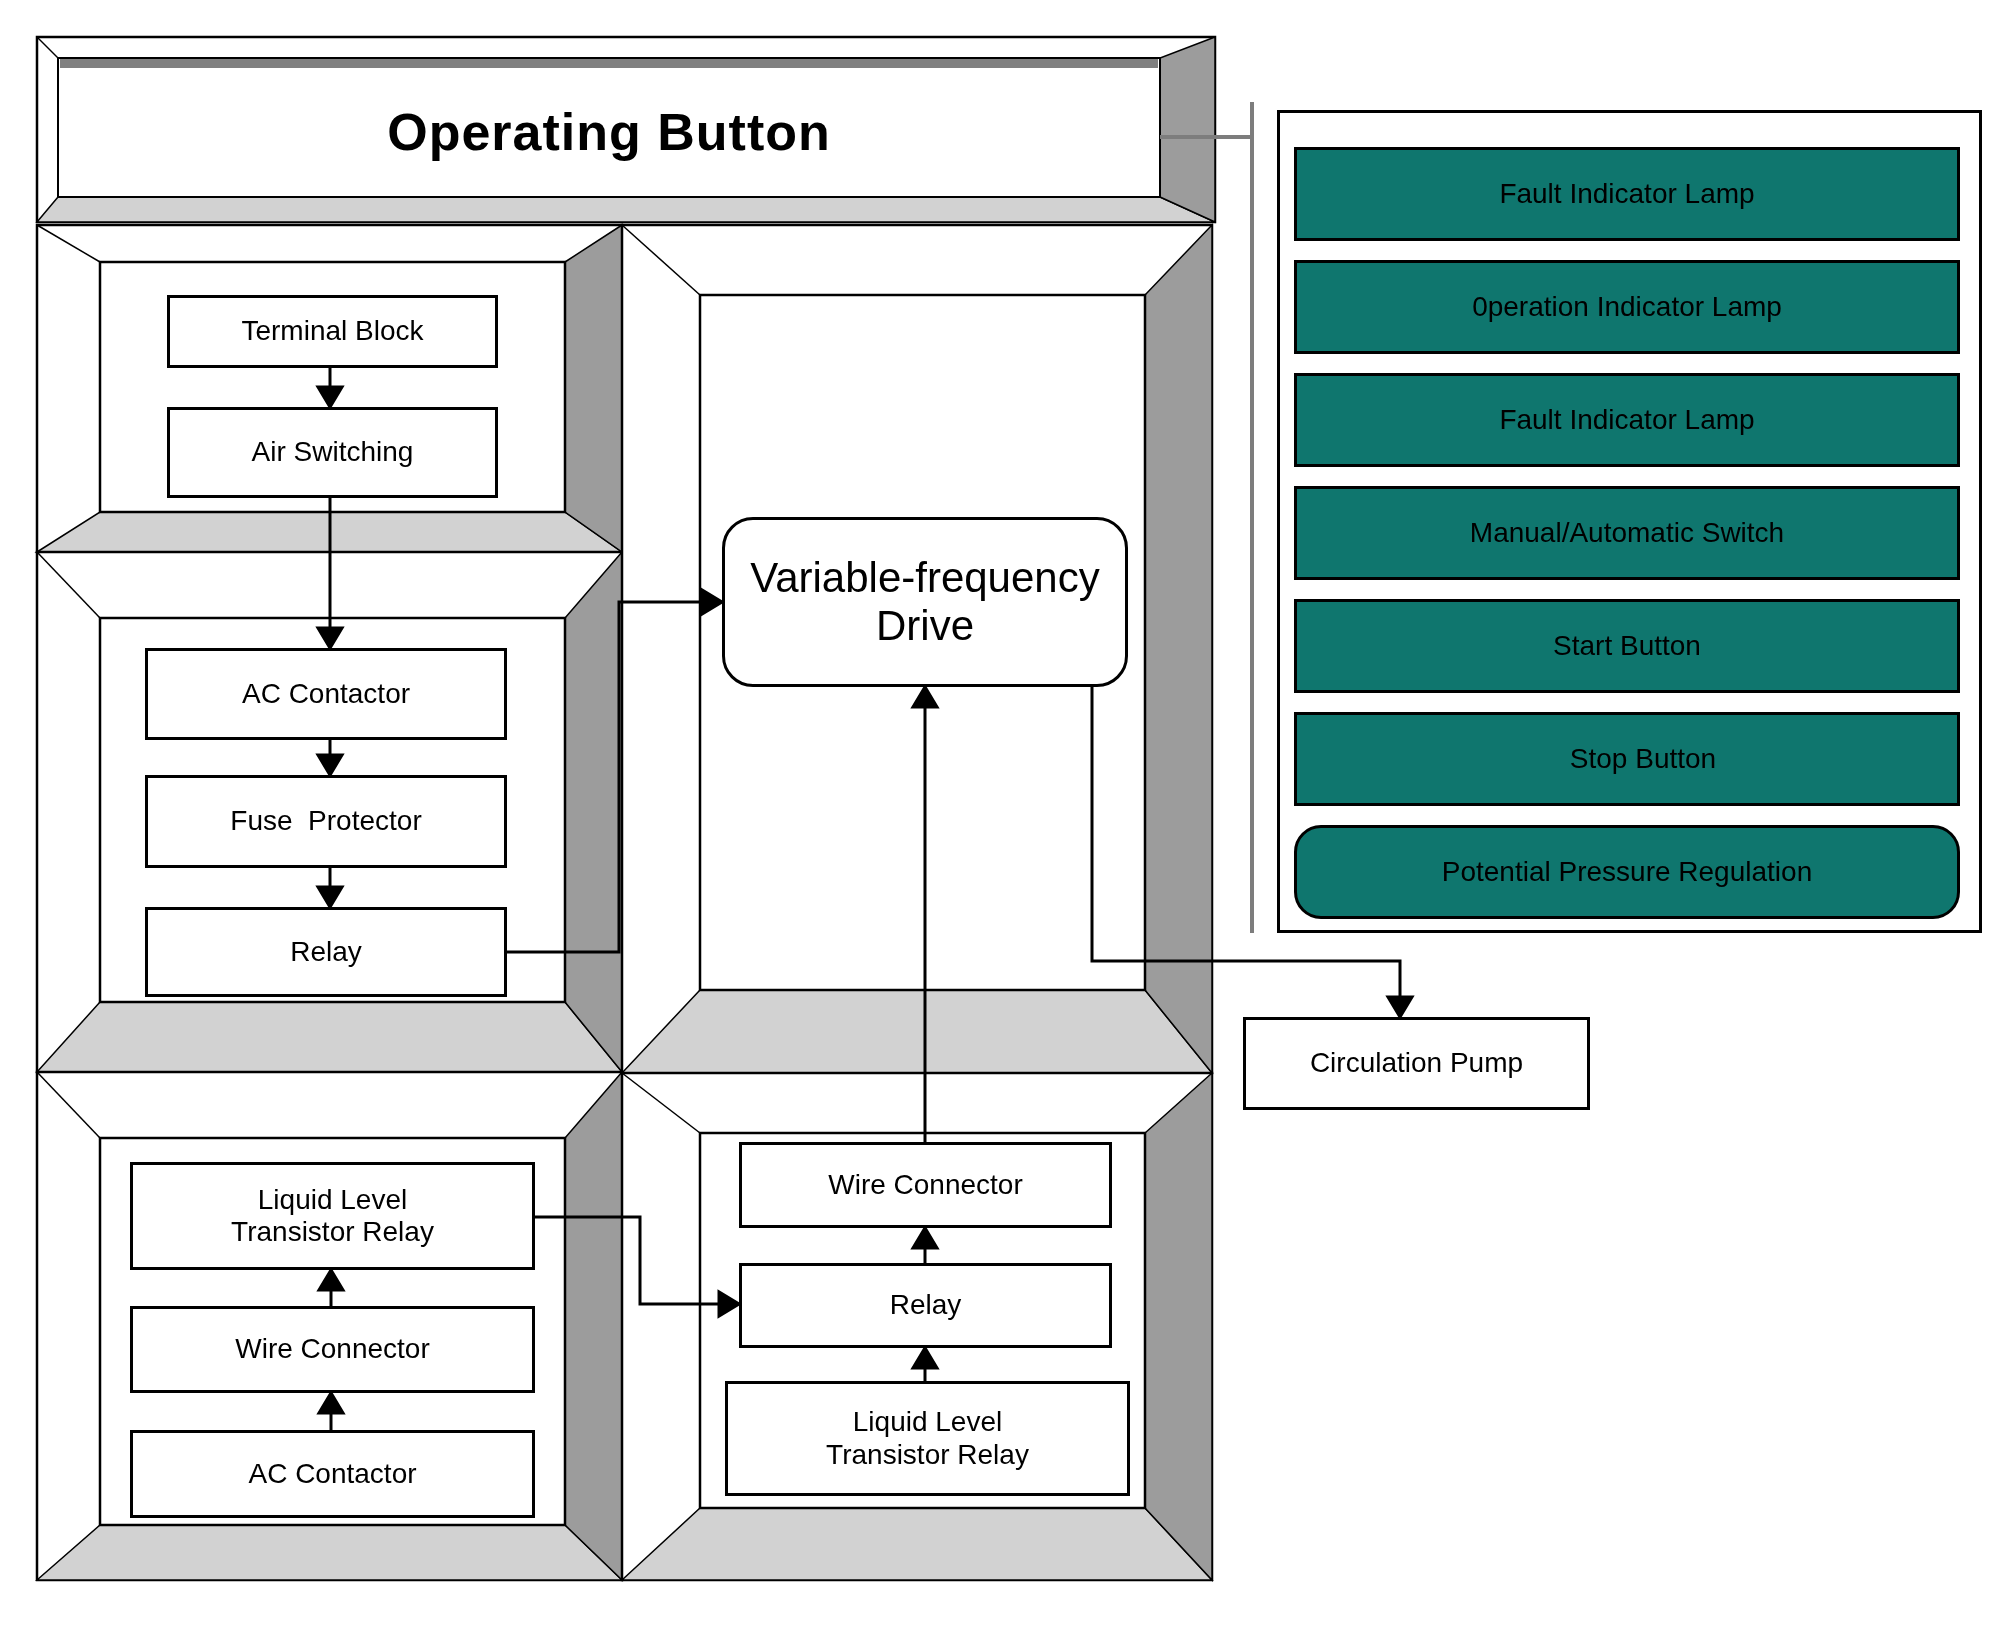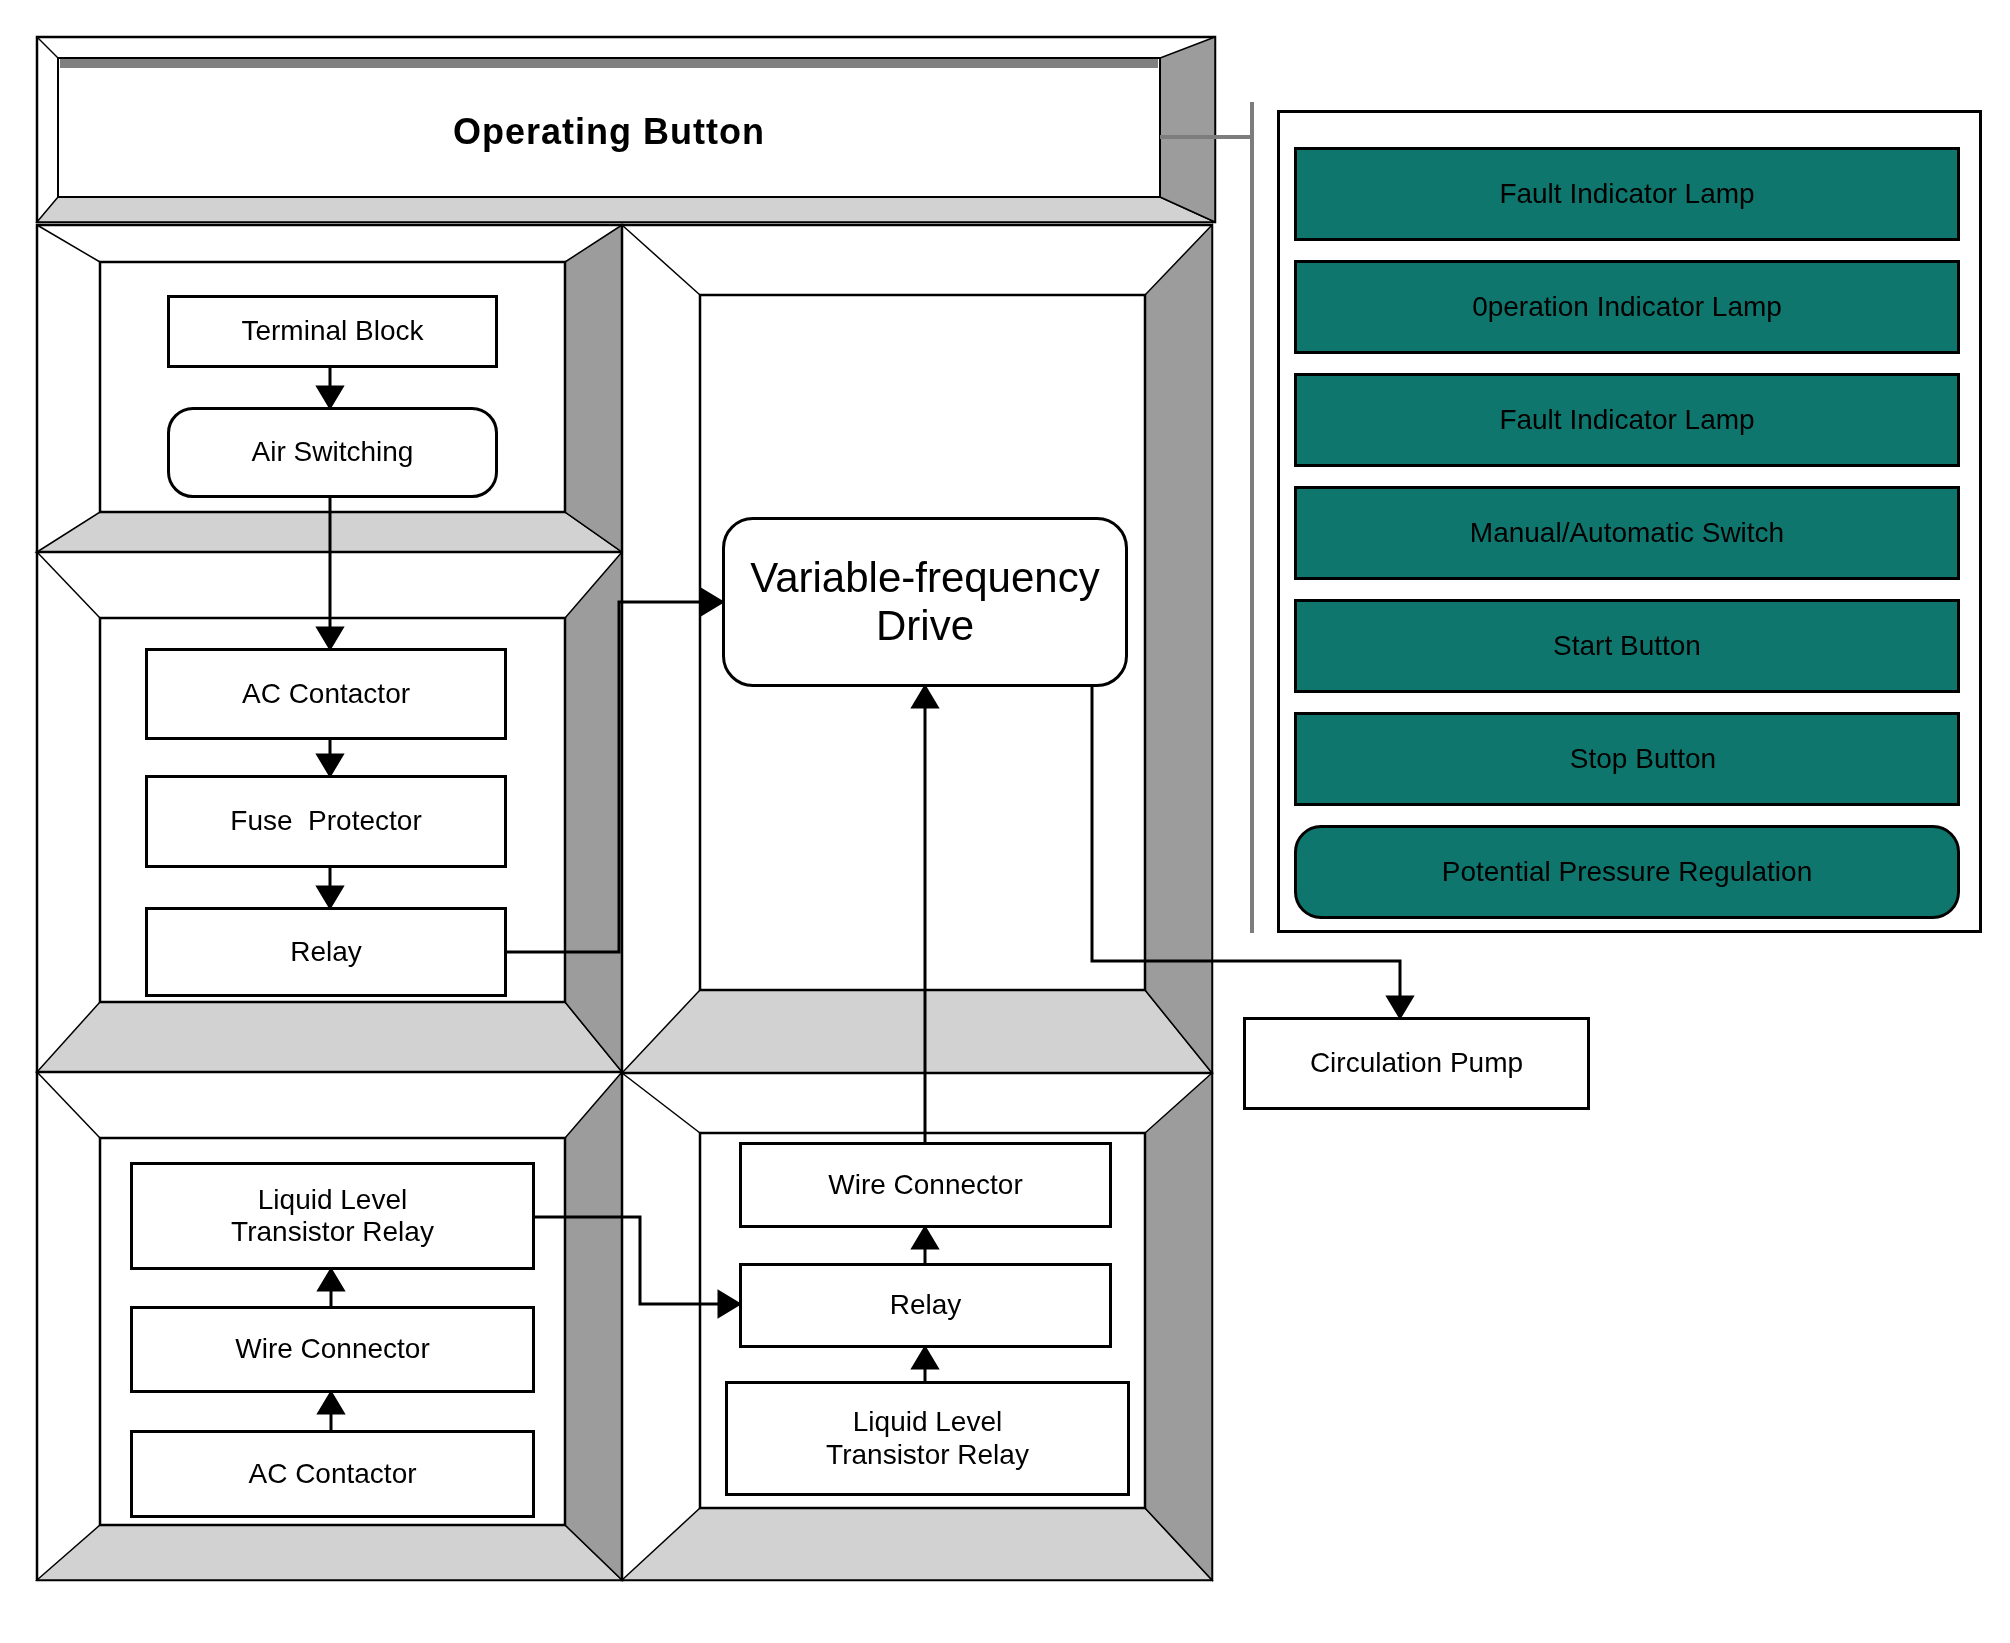--- a/index.html
+++ b/index.html
@@ -3,21 +3,21 @@
 <meta charset="utf-8">
 <style>
   html,body{margin:0;padding:0;background:#ffffff;}
   .page{position:relative;width:2010px;height:1643px;background:#ffffff;
         font-family:"Liberation Sans","DejaVu Sans",sans-serif;color:#000;}
   svg.frame-layer{position:absolute;left:0;top:0;width:2010px;height:1643px;}
   .label-box{position:absolute;display:flex;align-items:center;justify-content:center;
              text-align:center;background:#fff;border:3px solid #000;
              font-size:28px;line-height:1.15;white-space:pre-wrap;box-sizing:border-box;}
   .title-box{position:absolute;display:flex;align-items:center;justify-content:center;
-             font-weight:bold;font-size:36px;letter-spacing:1px;box-sizing:border-box;}
+             font-weight:bold;font-size:52px;letter-spacing:1px;box-sizing:border-box;}
   .op-panel{position:absolute;border:3px solid #000;background:#fff;box-sizing:border-box;}
   .op-item{position:absolute;left:14px;width:666px;height:94px;border:3px solid #000;
            display:flex;align-items:center;justify-content:center;font-size:28px;
            background:#0f766e;box-sizing:border-box;text-align:center;}
   .vfd{font-size:42px;border-radius:31px;}
 </style>
 </head>
 <body>
 
 <div class="page">
@@ -138,21 +138,21 @@
       <g>
           <polyline points="1092,687 1092,961 1400,961 1400,1000" fill="none"></polyline>
           <polygon points="1388,997 1412,997 1400,1017"></polygon>
         </g>
     </g>
   </svg>
 
   <div class="title-box" style="left:58px;top:67px;width:1102px;height:130px;">Operating Button</div>
 
   <div class="label-box" style="left:167px;top:295px;width:331px;height:73px;">Terminal Block</div>
-  <div class="label-box" style="left:167px;top:407px;width:331px;height:91px;border-radius:26px;">Air Switching</div>
+  <div class="label-box" style="left:167px;top:407px;width:331px;height:91px;">Air Switching</div>
 
   <div class="label-box" style="left:145px;top:648px;width:362px;height:92px;">AC Contactor</div>
   <div class="label-box" style="left:145px;top:775px;width:362px;height:93px;">Fuse  Protector</div>
   <div class="label-box" style="left:145px;top:907px;width:362px;height:90px;">Relay</div>
 
   <div class="label-box" style="left:130px;top:1162px;width:405px;height:108px;">Liquid Level
 Transistor Relay</div>
   <div class="label-box" style="left:130px;top:1306px;width:405px;height:87px;">Wire Connector</div>
   <div class="label-box" style="left:130px;top:1430px;width:405px;height:88px;">AC Contactor</div>
 

